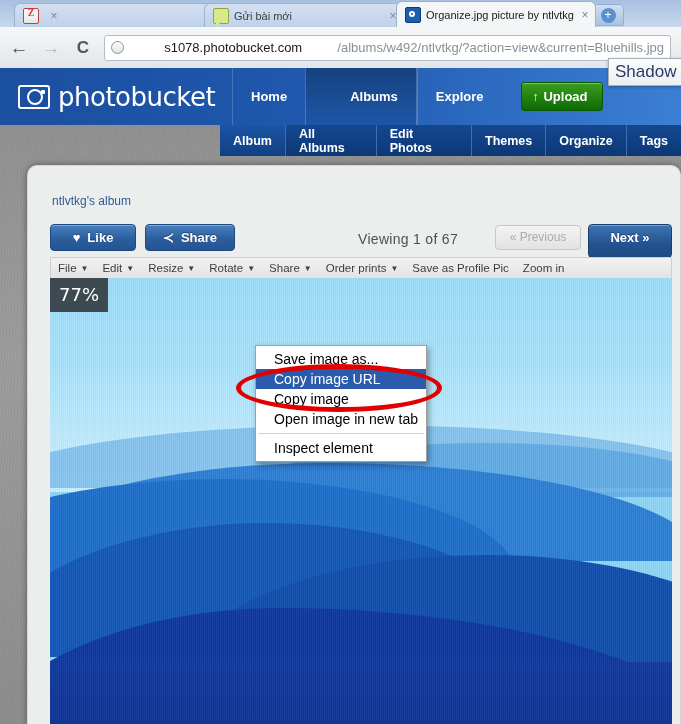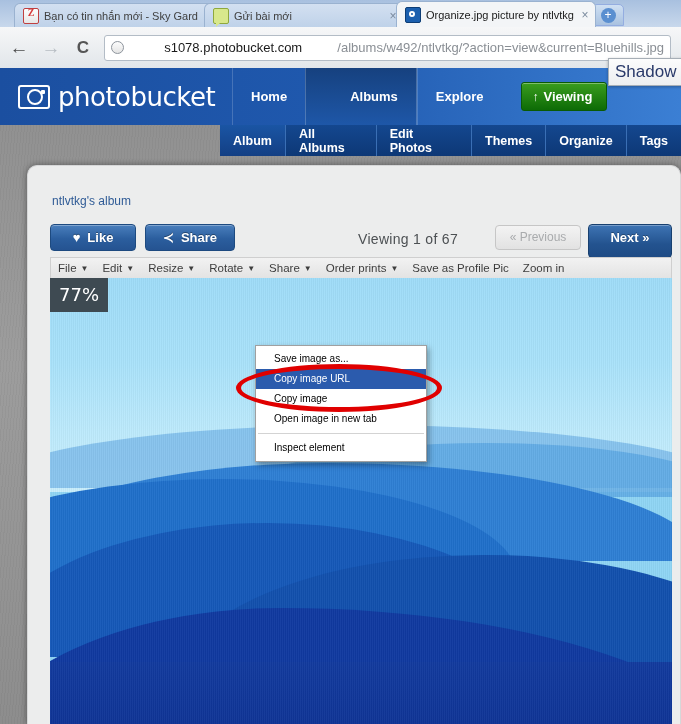--- a/index.html
+++ b/index.html
@@ -541,21 +541,21 @@
   
   .ctx-menu {
     position: absolute;
     left: 255px; top: 345px;
     width: 170px;
     background: #ffffff;
     border: 1px solid #a0a0a0;
     box-shadow: 2px 3px 6px rgba(0,0,0,0.35);
     padding: 3px 0 3px 0;
     z-index: 30;
-    font-size: 10px;
+    font-size: 14px;
     color: #000000;
   }
   .ctx-item {
     height: 20px;
     line-height: 20px;
     padding-left: 18px;
     white-space: nowrap;
   }
   .ctx-item.sel {
     background: #2b5bad;
@@ -580,21 +580,20 @@
 </style>
 </head>
 <body>
 
 <div class="browser-chrome">
 
   <div class="tabstrip">
 
     <div class="tab inactive" style="left:14px; width:226px;">
       <span class="tab-favicon fav-zing"></span>
-      <span class="tab-title">Bạn có tin nhắn mới - Sky Gard</span>
       <span class="tab-close">×</span>
     </div>
 
     <div class="tab inactive" style="left:204px; width:200px;">
       <span class="tab-favicon fav-note"></span>
       <span class="tab-title">Gửi bài mới</span>
       <span class="tab-close">×</span>
     </div>
 
     <div class="tab active" style="left:396px; width:200px;">
@@ -625,21 +624,21 @@
     <span class="logo-cam"></span>
     <span class="logo-text">photobucket</span>
   </div>
   <div class="pb-topnav">
     <div class="pb-topnav-item">Home</div>
     <div class="pb-topnav-item sel">Albums</div>
     <div class="pb-topnav-item">Explore</div>
   </div>
   <div class="upload-btn">
     <span class="up-arrow">↑</span>
-    <span>Viewing</span>
+    <span>Upload</span>
   </div>
 </div>
 
 <div class="page-bg"></div>
 
 <div class="pb-subnav">
   <div class="subnav-item sel">Album</div>
   <div class="subnav-item">All Albums</div>
   <div class="subnav-item">Edit Photos</div>
   <div class="subnav-item">Themes</div>

